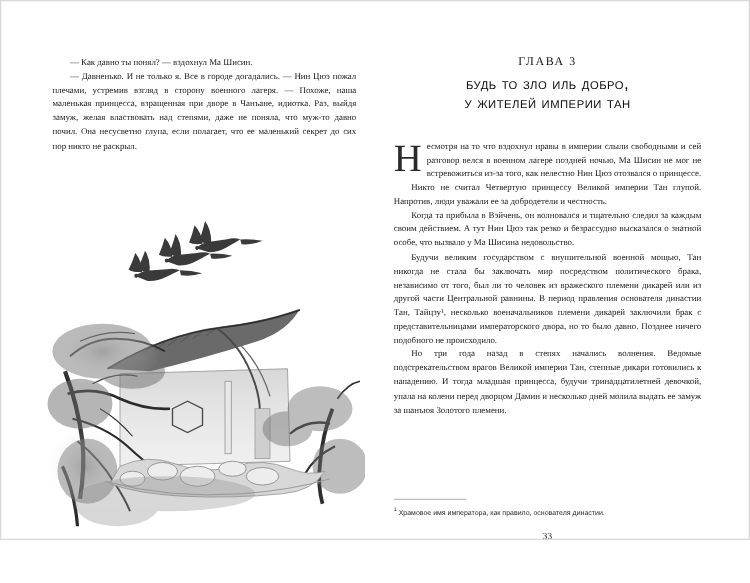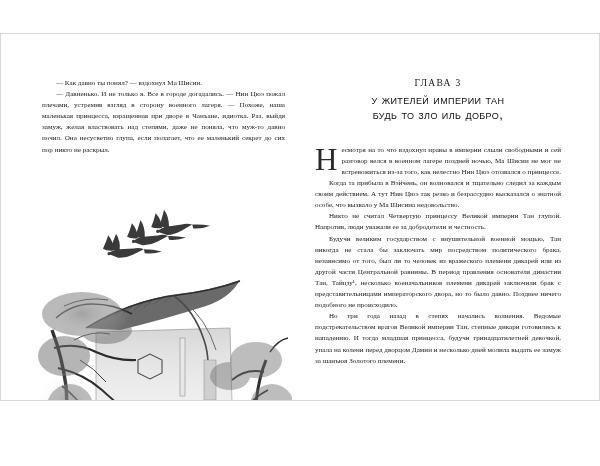--- a/index.html
+++ b/index.html
@@ -3,28 +3,27 @@
 <meta charset="utf-8">
 <style>
   html, body {
     margin: 0;
     padding: 0;
     background: #ffffff;
   }
   .page {
     position: relative;
     width: 600px;
-    height: 368px;
+    height: 432px;
     background: #ffffff;
     box-sizing: border-box;
     border: 1px solid #d8d8d8;
     overflow: hidden;
     font-family: "Liberation Serif", "DejaVu Serif", serif;
     color: #111111;
-    margin-top: 33px;
   }
 
   
   .left-page {
     position: absolute;
     left: 41px;
     top: 44px;
     width: 243px;
     height: 400px;
   }
@@ -261,28 +260,28 @@
         <ellipse cx="60" cy="226" rx="34" ry="18"></ellipse>
       </g>
     </svg>
   </div>
 
   <div class="right-page">
 
     <div class="chapter-label">ГЛАВА 3</div>
 
     <div class="chapter-title">
+      <span class="ln">Будь то зло иль добро,</span>
       <span class="ln">у жителей империи Тан</span>
-      <span class="ln">Будь то зло иль добро,</span>
     </div>
 
     <div class="body-text">
       <p class="first"><span class="dropcap">Н</span><span>есмотря на то что вздохнул нравы в империи слыли свободными и сей разговор велся в военном лагере поздней ночью, Ма Шисин не мог не встревожиться из-за того, как нелестно Нин Цюэ отозвался о принцессе.</span></p>
+      <p>Никто не считал Четвертую принцессу Великой империи Тан глупой. Напротив, люди уважали ее за добродетели и честность.</p>
       <p>Когда та прибыла в Вэйчень, он волновался и тщательно следил за каждым своим действием. А тут Нин Цюэ так резко и безрассудно высказался о знатной особе, что вызвало у Ма Шисина недовольство.</p>
-      <p>Никто не считал Четвертую принцессу Великой империи Тан глупой. Напротив, люди уважали ее за добродетели и честность.</p>
       <p>Будучи великим государством с внушительной военной мощью, Тан никогда не стала бы заключать мир посредством политического брака, независимо от того, был ли то человек из вражеского племени дикарей или из другой части Центральной равнины. В период правления основателя династии Тан, Тайцзу¹, несколько военачальников племени дикарей заключили брак с представительницами императорского двора, но то было давно. Позднее ничего подобного не происходило.</p>
       <p>Но три года назад в степях начались волнения. Ведомые подстрекательством врагов Великой империи Тан, степные дикари готовились к нападению. И тогда младшая принцесса, будучи тринадцатилетней девочкой, упала на колени перед дворцом Дамин и несколько дней молила выдать ее замуж за шанъюя Золотого племени.</p>
     </div>
 
     <div class="footnote-wrap">
       <div class="footnote-rule"></div>
       <div class="footnote"><span class="marker">1</span> <span>Храмовое имя императора, как правило, основателя династии.</span></div>
     </div>
 
     <div class="folio">33</div>

